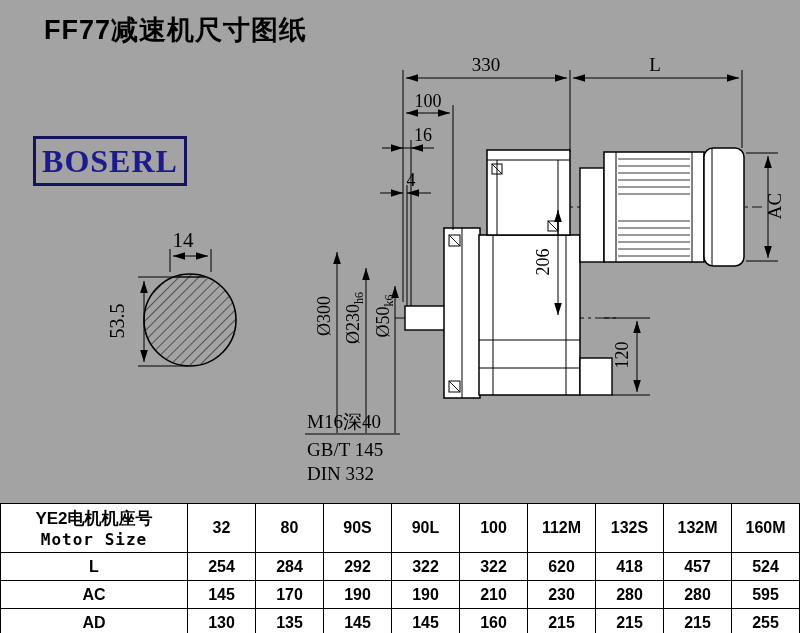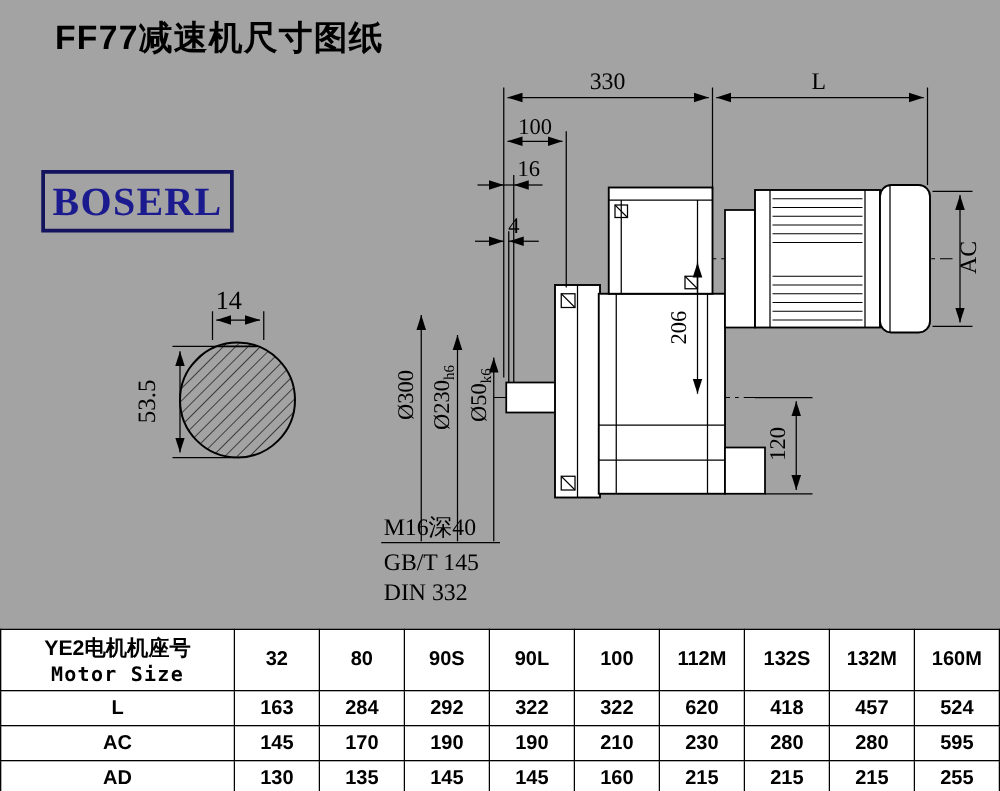--- a/index.html
+++ b/index.html
@@ -177,21 +177,21 @@
         <td>90S</td>
         <td>90L</td>
         <td>100</td>
         <td>112M</td>
         <td>132S</td>
         <td>132M</td>
         <td>160M</td>
       </tr>
       <tr class="datarow">
         <td class="lblcol">L</td>
-        <td>163</td>
+        <td>254</td>
         <td>284</td>
         <td>292</td>
         <td>322</td>
         <td>322</td>
         <td>620</td>
         <td>418</td>
         <td>457</td>
         <td>524</td>
       </tr>
       <tr class="datarow">

